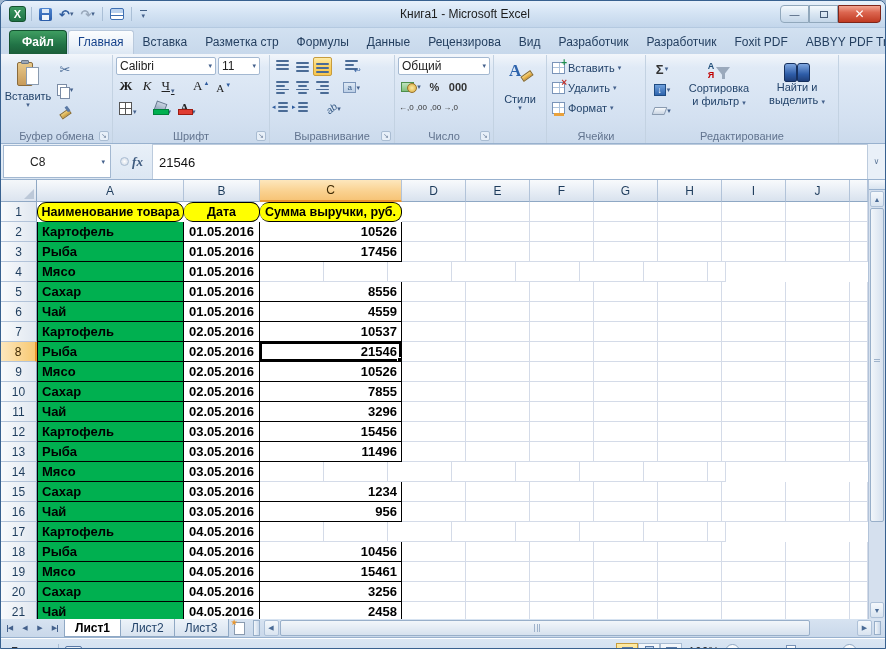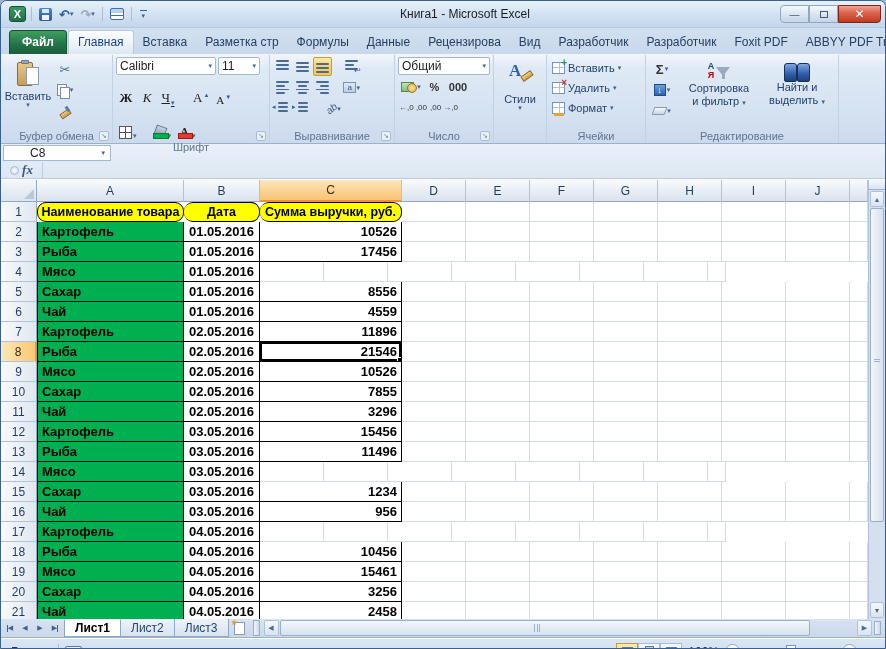--- a/index.html
+++ b/index.html
@@ -74,21 +74,21 @@
   .mini { width:26px; height:20px; display:flex; align-items:center; justify-content:center; gap:1px;
     border:1px solid transparent; border-radius:2px; font-size:12px; color:#355; }
   .cut-glyph { font-size:13px; color:#4A6B96; }
   .copy-ic { position:relative; width:12px; height:13px; }
   .copy-ic::before,.copy-ic::after { content:""; position:absolute; width:8px; height:10px; background:#fff; border:1px solid #7A8BA5; }
   .copy-ic::before { left:0; top:0; } .copy-ic::after { left:3px; top:3px; }
   .brush-ic { width:12px; height:12px; position:relative; }
   .brush-ic::before { content:""; position:absolute; left:1px; top:6px; width:9px; height:4px; background:linear-gradient(#F2D27A,#C79A3D); border:1px solid #8A6B2C; transform:rotate(-35deg); }
   .brush-ic::after { content:""; position:absolute; left:7px; top:1px; width:3px; height:6px; background:#5B7AA6; transform:rotate(-35deg); }
 
-  .fontgrp .rg-body { flex-direction:column; gap:14px; width:150px; }
+  .fontgrp .rg-body { flex-direction:column; gap:2px; width:150px; }
   .sel-row { display:flex; gap:2px; }
   .selbox { display:flex; align-items:center; justify-content:space-between; background:#fff;
     border:1px solid #A3B8D1; border-radius:2px; height:18px; font-size:12px; color:#222; padding:0 3px; }
   .fbtn-row { display:flex; align-items:center; gap:1px; }
   .fmini { height:19px; min-width:20px; padding:0 2px; display:flex; align-items:flex-end; justify-content:center;
     gap:1px; font-size:13px; color:#222; border:1px solid transparent; border-radius:2px; padding-bottom:1px; }
   .b-g { font-weight:bold; font-family:"Liberation Serif","DejaVu Serif",serif; }
   .i-g { font-style:italic; font-family:"Liberation Serif","DejaVu Serif",serif; }
   .u-g { text-decoration:underline; font-family:"Liberation Serif","DejaVu Serif",serif; }
   .grow-g { font-family:"Liberation Serif","DejaVu Serif",serif; position:relative; }
@@ -155,21 +155,21 @@
   .funnel { width:0; height:0; border-left:7px solid transparent; border-right:7px solid transparent;
     border-top:9px solid #9AA9BC; position:relative; }
   .funnel::after { content:""; position:absolute; left:-1.5px; top:-9px; width:3px; height:12px; background:#9AA9BC; }
   .binoc { position:relative; width:26px; height:20px; margin-top:1px; }
   .binoc::before,.binoc::after { content:""; position:absolute; top:2px; width:11px; height:17px;
     background:linear-gradient(#7FA7E0,#2E5DA8 60%,#1F3F7A); border:1px solid #16305E; border-radius:3px 3px 2px 2px; }
   .binoc::before { left:0; } .binoc::after { right:0; }
 
   
   .fbar { height:36px; display:flex; align-items:stretch; background:linear-gradient(#E9F0F8,#DCE7F3);
-    border-bottom:1px solid #98B1CE;flex-direction:column; }
+    border-bottom:1px solid #98B1CE; }
   .namebox { width:108px; background:#fff; border:1px solid #A3B8D1; margin:1px 0 1px 2px; display:flex;
     align-items:center; justify-content:space-between; padding:0 5px 0 26px; font-size:12px; color:#222; }
   .fx-zone { width:42px; display:flex; align-items:center; justify-content:center; gap:3px;
     border-right:1px solid #BCCBDD; }
   .fx-knob { width:9px; height:9px; border-radius:50%; background:radial-gradient(#fff,#C9D4E2); border:1px solid #A9BCD2; }
   .fx-g { font-family:"Liberation Serif","DejaVu Serif",serif; font-style:italic; font-weight:bold; font-size:13px; color:#3D5A7E; }
   .f-input { flex:1; background:#fff; border-top:1px solid #BCCBDD; display:flex; align-items:center;
     padding-left:6px; font-size:13px; color:#111; }
   .f-expand { width:18px; display:flex; align-items:center; justify-content:center; font-size:8px; color:#5E7899; background:#E9F0F8; border-left:1px solid #BCCBDD; }
 
@@ -718,21 +718,21 @@
             <div class="cell empty" style="width: 64px;"></div>
             <div class="cell empty" style="width: 64px;"></div>
             <div class="cell empty" style="width: 64px;"></div>
             <div class="cell empty" style="width: 64px;"></div>
             <div class="cell empty" style="width: 18px;"></div>
           </div>
           <div class="grow">
             <div class="rowh">7</div>
             <div class="cell t first green" style="width: 147px;">Картофель</div>
             <div class="cell t date" style="width: 76px;">02.05.2016</div>
-            <div class="cell t num" style="width: 142px;">11896</div>
+            <div class="cell t num" style="width: 142px;">10537</div>
             <div class="cell empty" style="width: 64px;"></div>
             <div class="cell empty" style="width: 64px;"></div>
             <div class="cell empty" style="width: 64px;"></div>
             <div class="cell empty" style="width: 64px;"></div>
             <div class="cell empty" style="width: 64px;"></div>
             <div class="cell empty" style="width: 64px;"></div>
             <div class="cell empty" style="width: 64px;"></div>
             <div class="cell empty" style="width: 18px;"></div>
           </div>
           <div class="grow">

